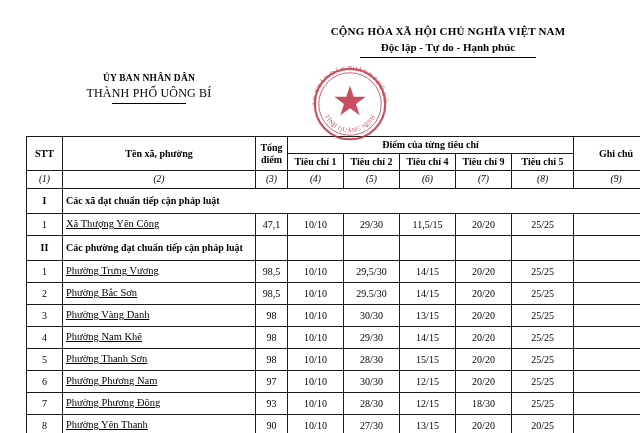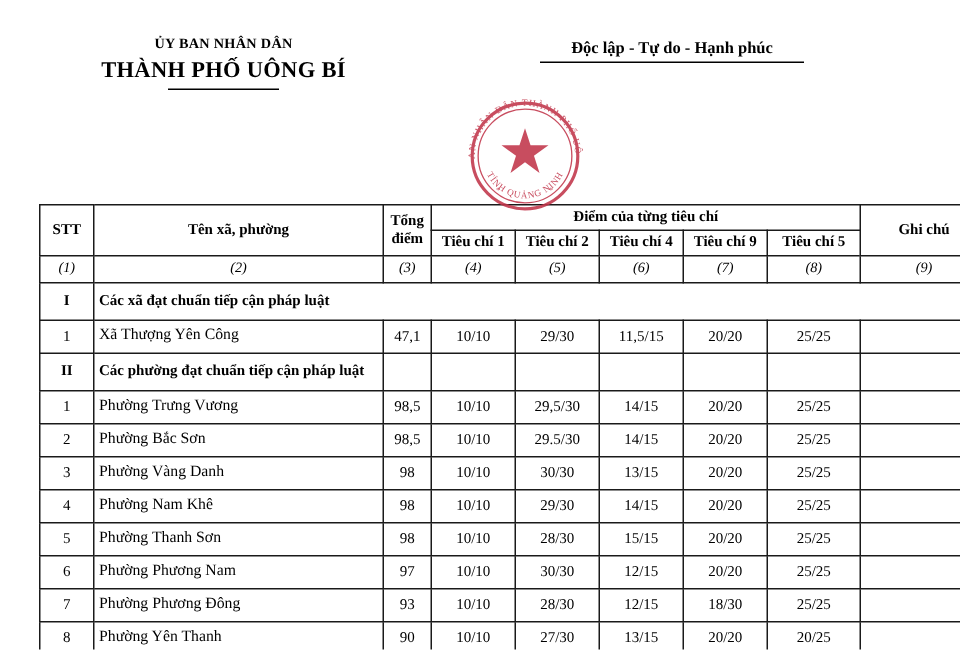--- a/index.html
+++ b/index.html
@@ -27,34 +27,35 @@
   .header {
     display: flex;
     align-items: flex-start;
     padding: 24px 18px 0 18px;
     box-sizing: border-box;
   }
   .header-left {
     width: 250px;
     text-align: center;
     padding-left: 6px;
+    margin-top: 48px;
   }
   .header-right {
     flex: 1;
     text-align: center;
   }
   .org-line1 {
     font-size: 9.5px;
     font-weight: bold;
     letter-spacing: 0.2px;
     line-height: 1.35;
   }
   .org-line2 {
-    font-size: 15px;
-    font-weight: bold;
+    font-size: 12px;
+    font-weight: normal;
     letter-spacing: 0.2px;
     line-height: 1.35;
   }
   .rule-short {
     width: 74px;
     height: 1px;
     background: #000;
     margin: 2px auto 0 auto;
   }
   .nation-line1 {
@@ -151,38 +152,40 @@
   }
   tr.section td {
     font-weight: bold;
     height: 20px;
   }
   tr.data td {
     height: 17px;
   }
   .name-cell {
     font-size: 10.5px;
+    text-decoration: underline;
   }
   .roman {
     font-weight: bold;
     text-align: center;
   }
 </style>
 </head>
 <body>
 
 <div class="page">
 
   <div class="header">
     <div class="header-left">
       <div class="org-line1">ỦY BAN NHÂN DÂN</div>
       <div class="org-line2">THÀNH PHỐ UÔNG BÍ</div>
       <div class="rule-short"></div>
     </div>
     <div class="header-right">
+      <div class="nation-line1">CỘNG HÒA XÃ HỘI CHỦ NGHĨA VIỆT NAM</div>
       <div class="nation-line2">Độc lập - Tự do - Hạnh phúc</div>
       <div class="rule-long"></div>
     </div>
   </div>
 
   <svg class="seal" viewBox="0 0 100 100">
     <defs>
       <path id="arcTop" d="M 50,50 m -38,0 a 38,38 0 1,1 76,0" fill="none"></path>
       <path id="arcBottom" d="M 50,50 m -32,0 a 32,32 0 1,0 64,0" fill="none"></path>
     </defs>

